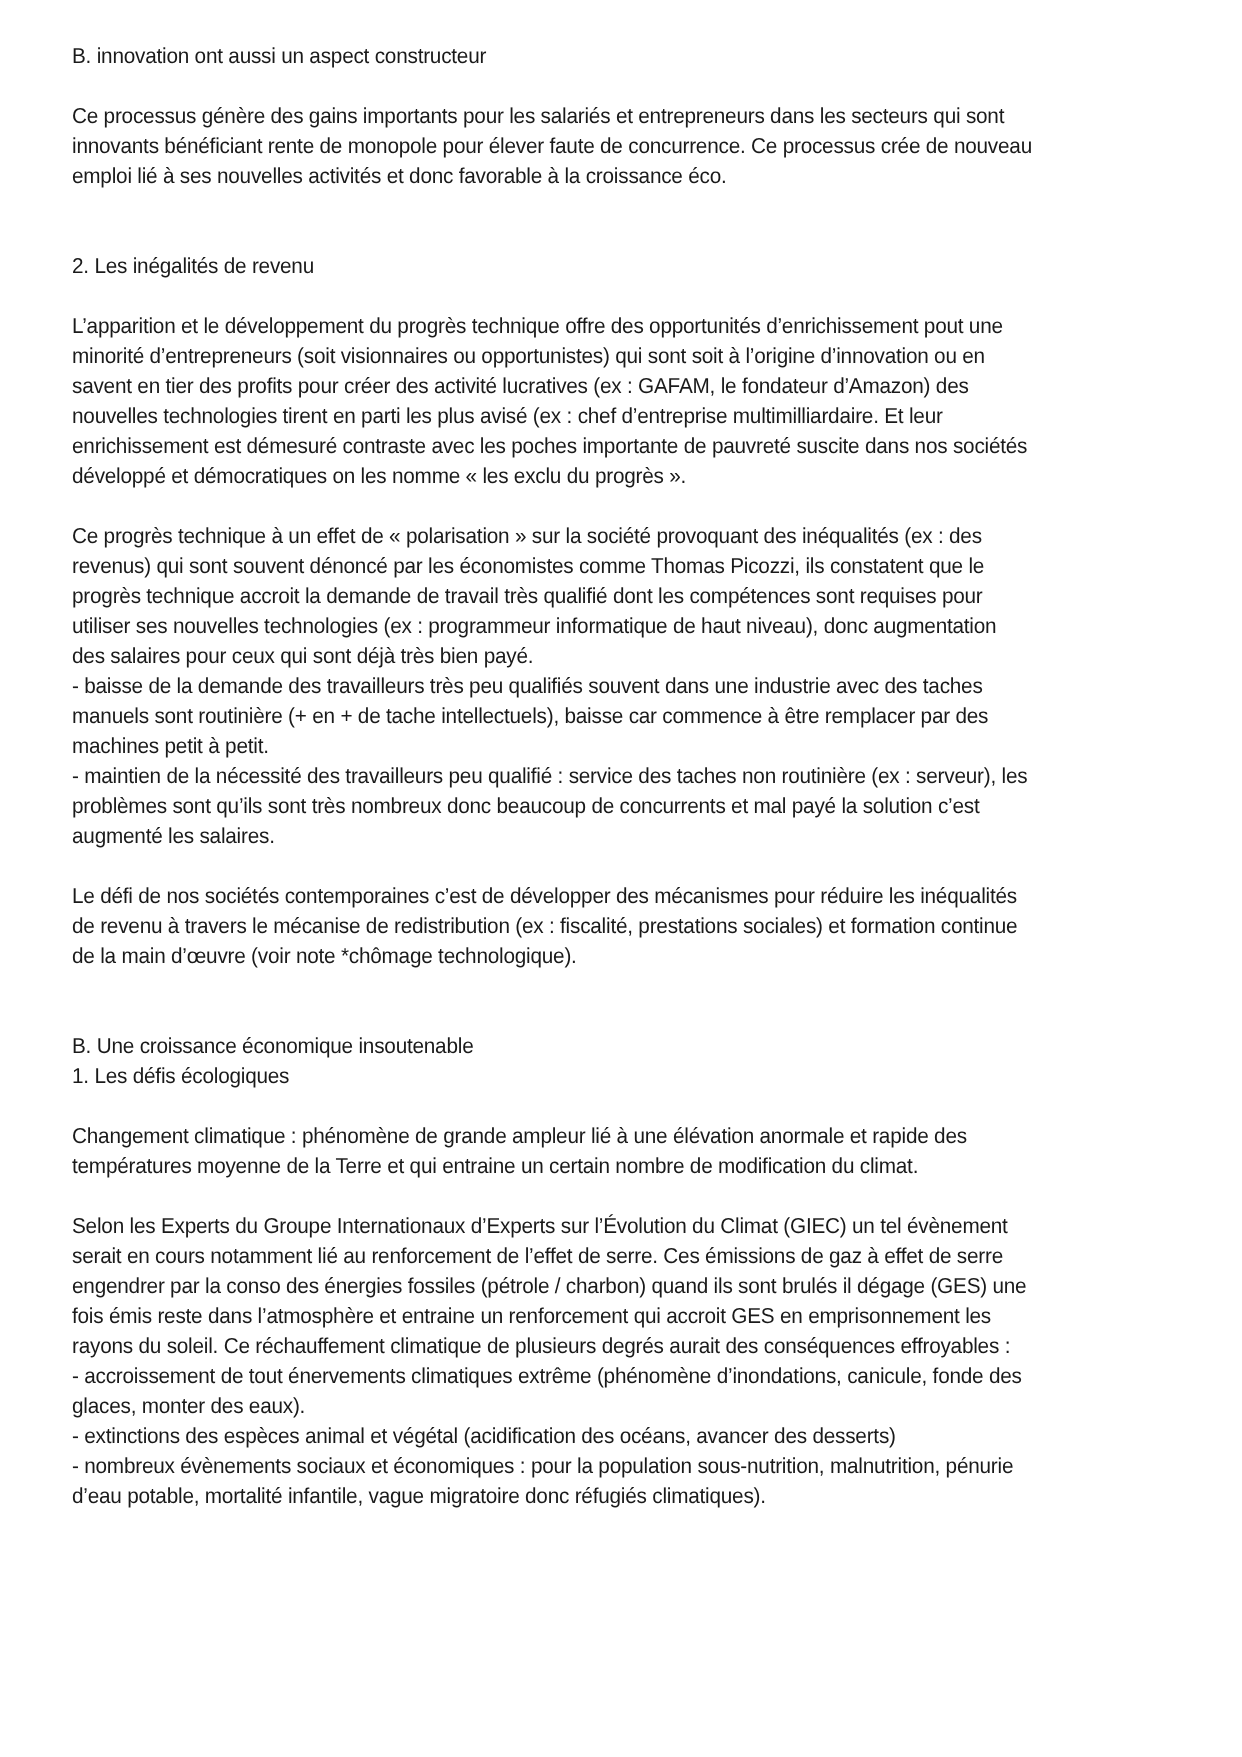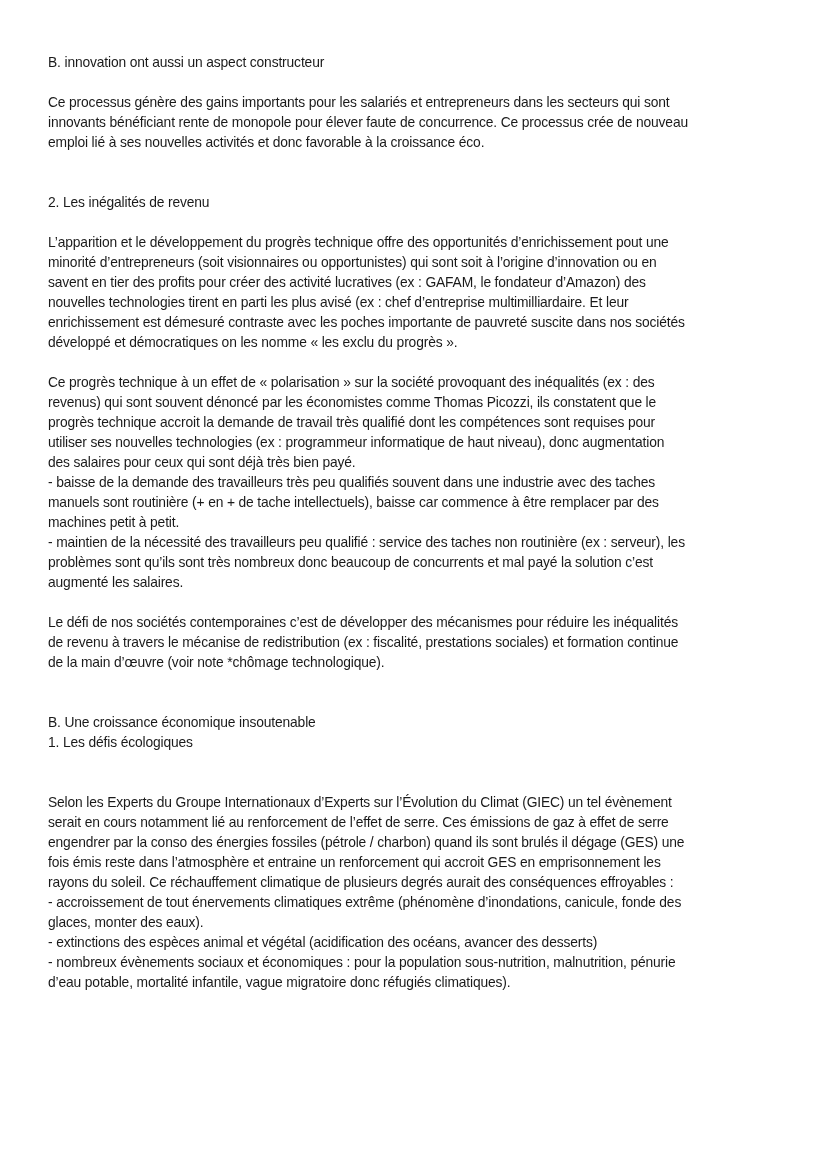--- a/index.html
+++ b/index.html
@@ -11,21 +11,21 @@
       width: 828px;
       height: 1171px;
       position: relative;
       overflow: hidden;
       font-family: "Liberation Sans", "DejaVu Sans", sans-serif;
       color: #1a1a1a;
     }
     .page {
       position: absolute;
       left: 48px;
-      top: 52px;
+      top: 28px;
       width: 760px;
     }
     .line {
       font-size: 14.4px;
       line-height: 20px;
       height: 20px;
       white-space: nowrap;
       letter-spacing: -0.15px;
       transform-origin: left center;
     }
@@ -81,20 +81,24 @@
     <div class="line" style="transform: scaleX(0.9605);">Le défi de nos sociétés contemporaines c’est de développer des mécanismes pour réduire les inéqualités</div>
     <div class="line" style="transform: scaleX(0.9605);">de revenu à travers le mécanise de redistribution (ex : fiscalité, prestations sociales) et formation continue</div>
     <div class="line" style="transform: scaleX(0.9605);">de la main d’œuvre (voir note *chômage technologique).</div>
   </div>
   <div class="gap2"></div>
 
   <div class="line" style="transform: scaleX(0.9605);">B. Une croissance économique insoutenable</div>
   <div class="line" style="transform: scaleX(0.9605);">1. Les défis écologiques</div>
   <div class="gap"></div>
 
+  <div>
+    <div class="line" style="transform: scaleX(0.9605);">Changement climatique : phénomène de grande ampleur lié à une élévation anormale et rapide des</div>
+    <div class="line" style="transform: scaleX(0.9605);">températures moyenne de la Terre et qui entraine un certain nombre de modification du climat.</div>
+  </div>
   <div class="gap"></div>
 
   <div>
     <div class="line" style="transform: scaleX(0.9605);">Selon les Experts du Groupe Internationaux d’Experts sur l’Évolution du Climat (GIEC) un tel évènement</div>
     <div class="line" style="transform: scaleX(0.9605);">serait en cours notamment lié au renforcement de l’effet de serre. Ces émissions de gaz à effet de serre</div>
     <div class="line" style="transform: scaleX(0.9605);">engendrer par la conso des énergies fossiles (pétrole / charbon) quand ils sont brulés il dégage (GES) une</div>
     <div class="line" style="transform: scaleX(0.9605);">fois émis reste dans l’atmosphère et entraine un renforcement qui accroit GES en emprisonnement les</div>
     <div class="line" style="transform: scaleX(0.9605);">rayons du soleil. Ce réchauffement climatique de plusieurs degrés aurait des conséquences effroyables :</div>
     <div class="line" style="transform: scaleX(0.9605);">- accroissement de tout énervements climatiques extrême (phénomène d’inondations, canicule, fonde des</div>
     <div class="line" style="transform: scaleX(0.9605);">glaces, monter des eaux).</div>

